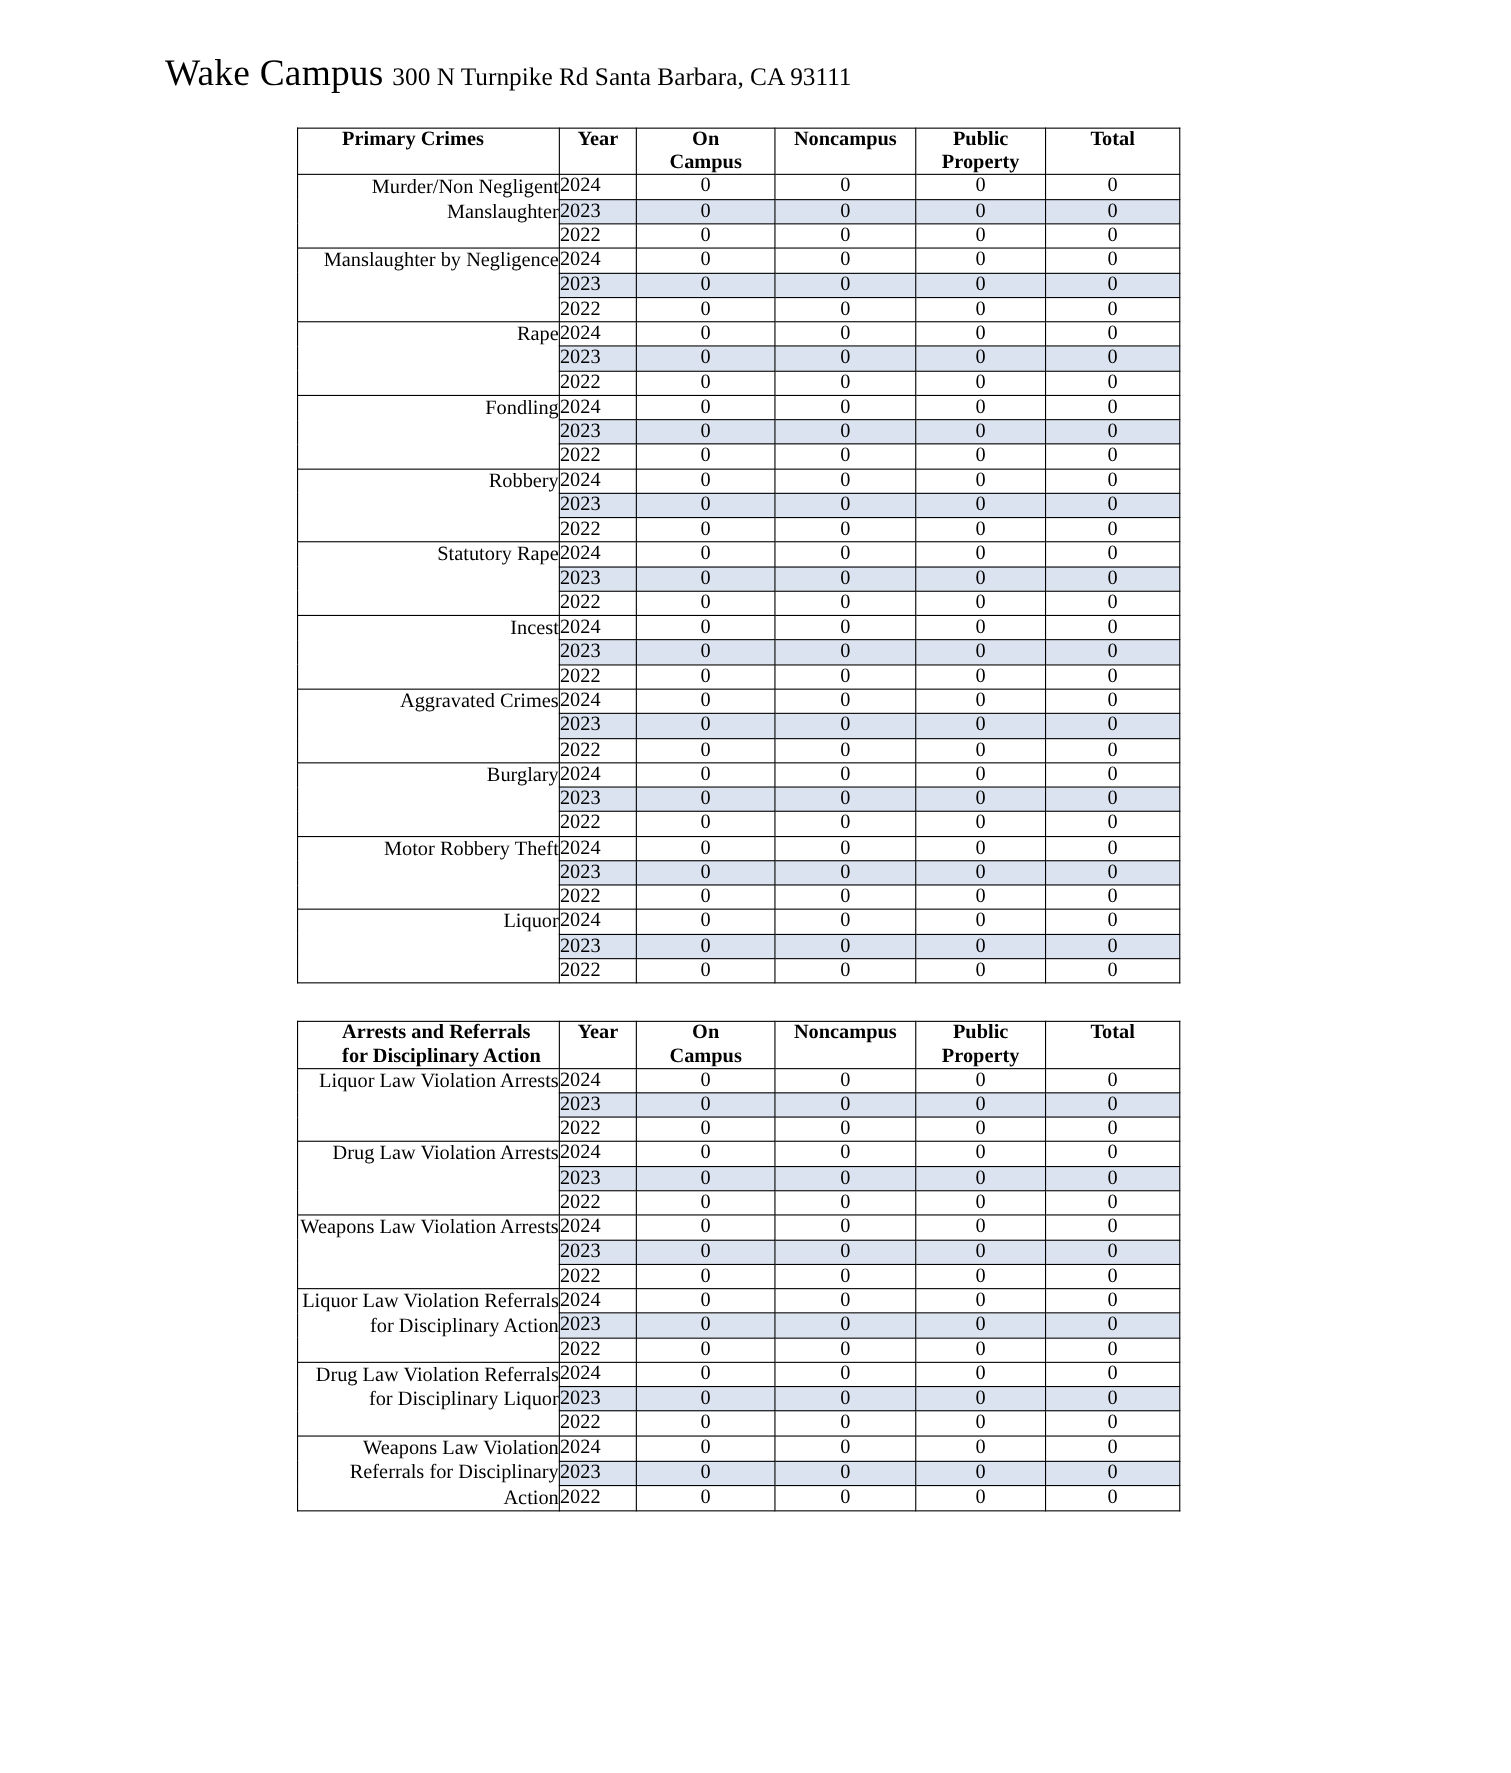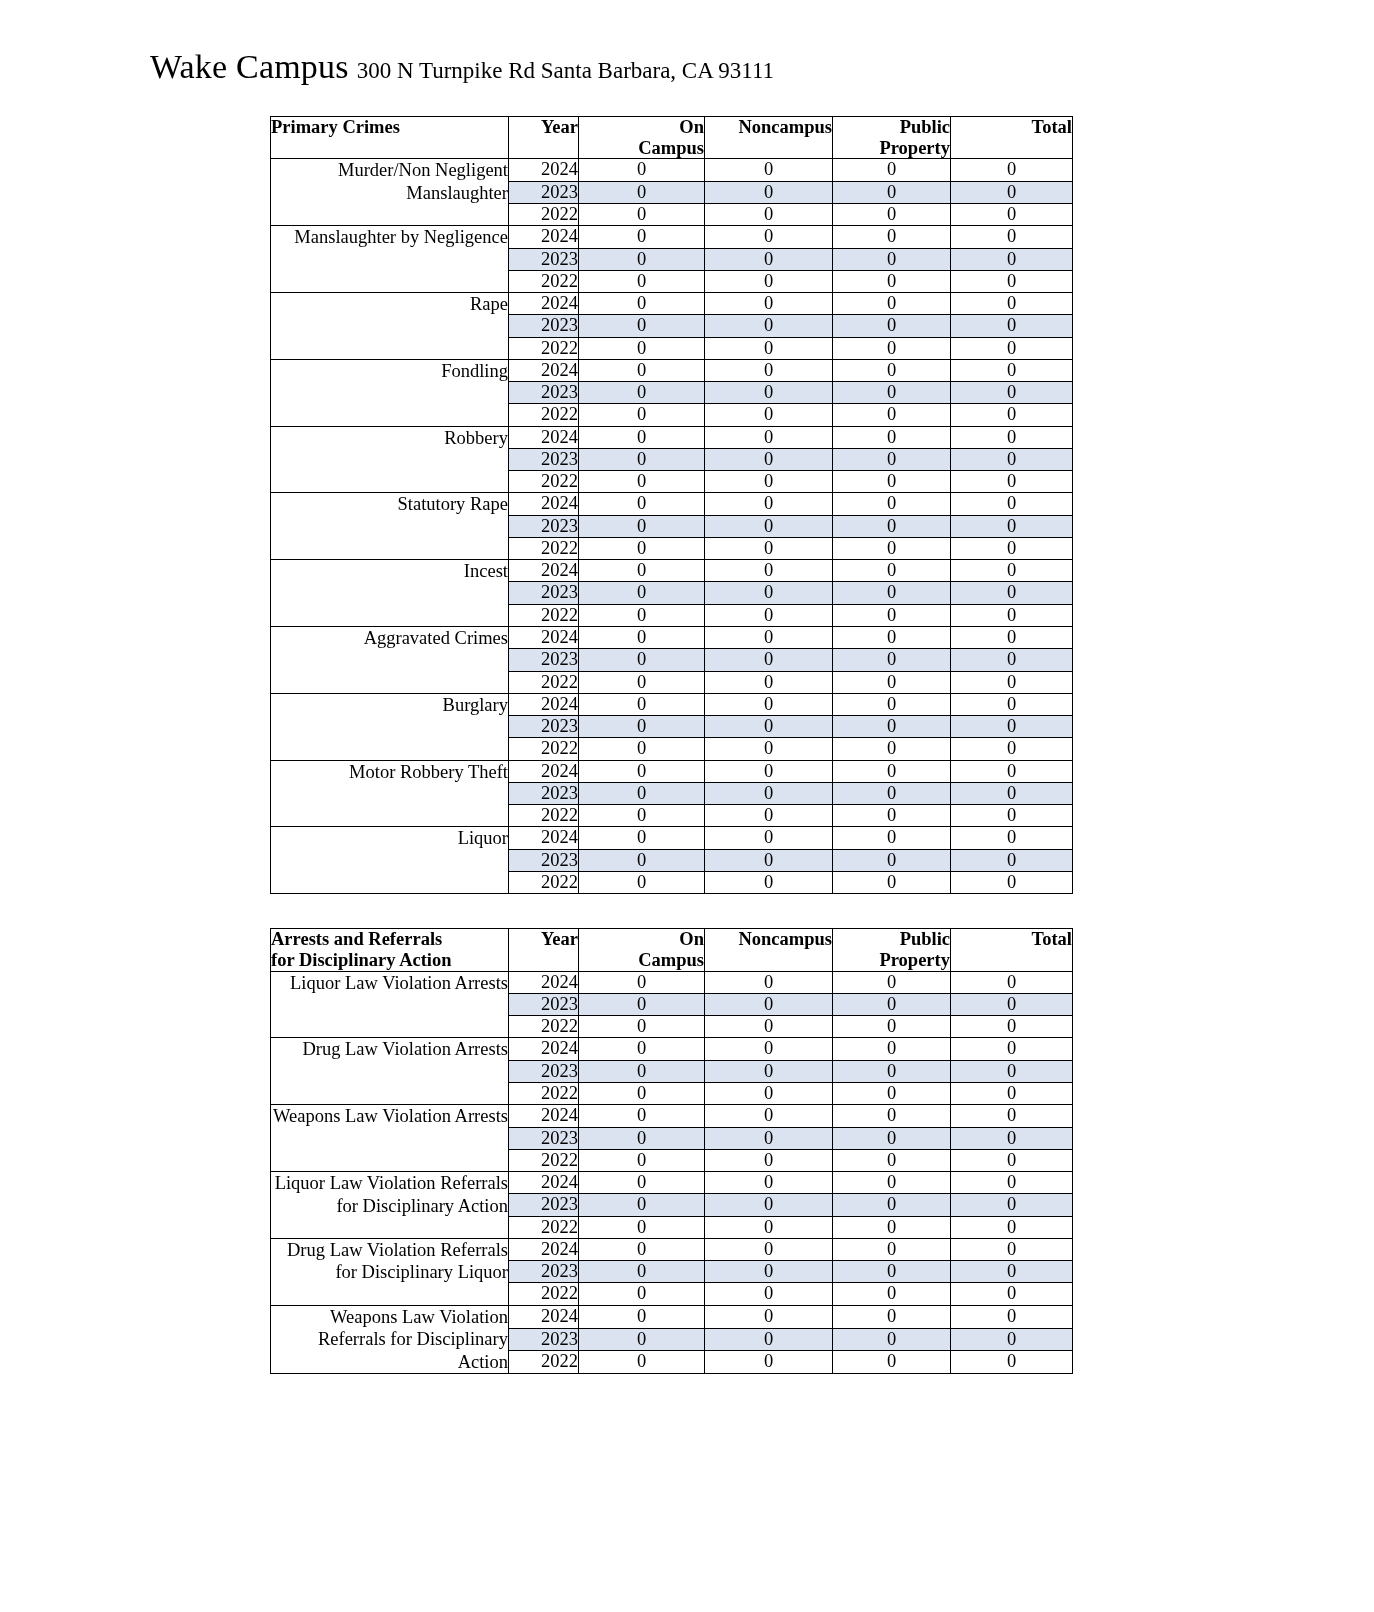--- a/index.html
+++ b/index.html
@@ -46,37 +46,38 @@
   }
   col.c-label { width: 238px; }
   col.c-year  { width: 70px; }
   col.c-oncam { width: 126px; }
   col.c-noncam{ width: 128px; }
   col.c-pub   { width: 118px; }
   col.c-total { width: 122px; }
 
   th.head {
     font-weight: bold;
-    text-align: right;
+    text-align: center;
     vertical-align: bottom;
     padding: 4px 6px 5px 6px;
     line-height: 1.12;
     font-size: 18.5px;
   }
   th.head.left {
     text-align: left;
+    padding-left: 40px;
   }
   td.rowlabel {
     padding: 3px 6px 4px 8px;
     line-height: 1.22;
     vertical-align: top;
     text-align: right;
   }
   td.year {
-    text-align: right;
+    text-align: left;
     padding: 3px 4px 3px 4px;
     line-height: 1.15;
   }
   td.num {
     text-align: center;
     padding: 3px 4px 3px 4px;
     line-height: 1.15;
   }
   tr.shaded td {
     background: #dce3f0;

